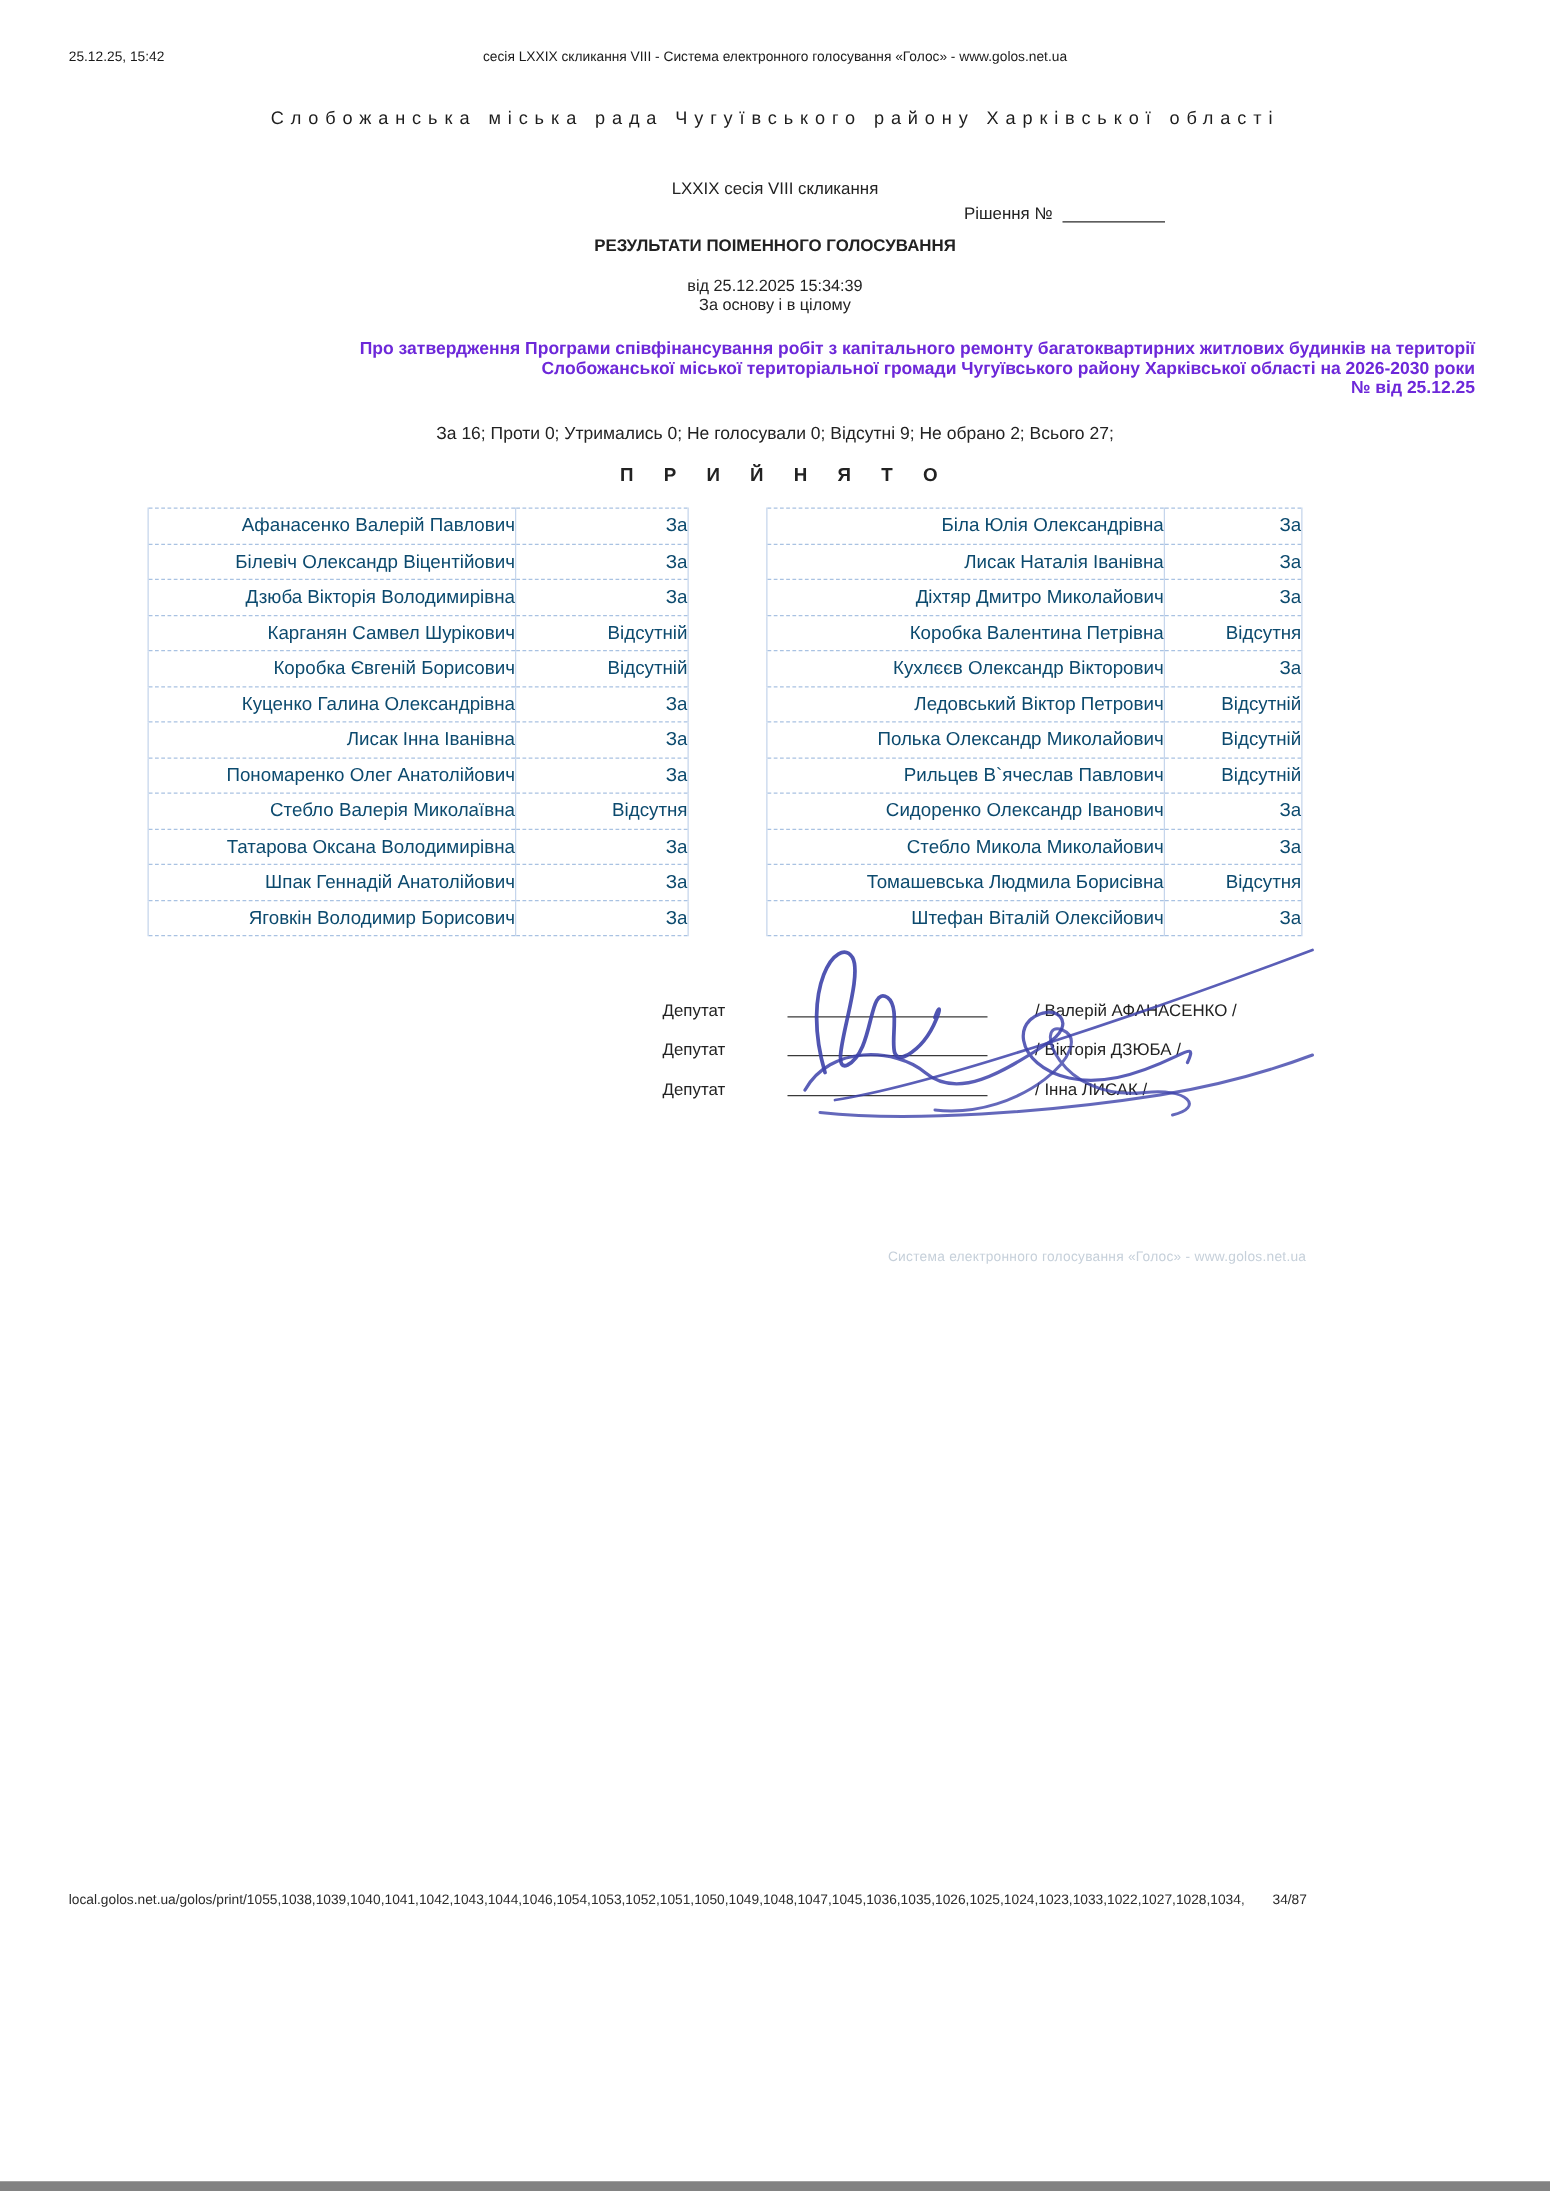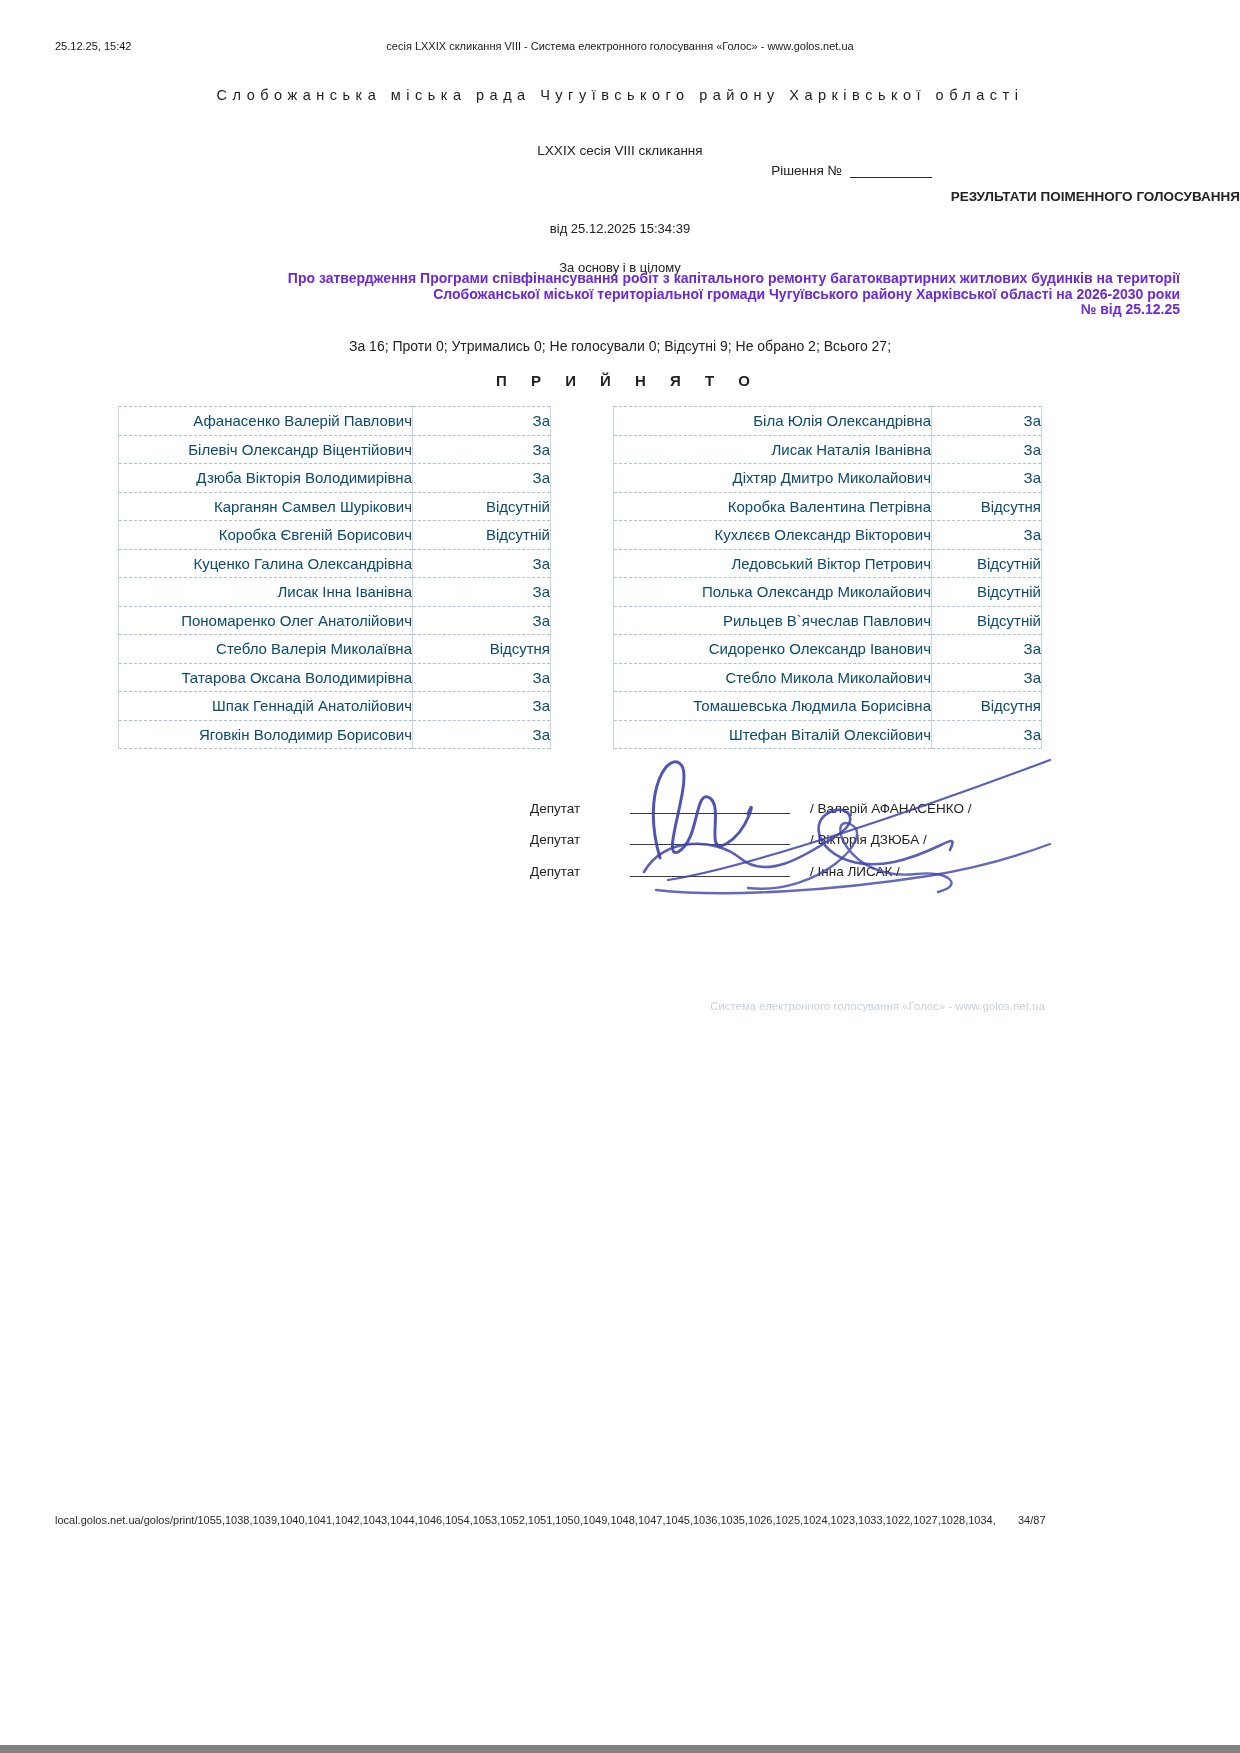--- a/index.html
+++ b/index.html
@@ -36,29 +36,29 @@
     position: absolute; top: 163px; right: 308px;
     display: flex; align-items: flex-end; gap: 8px;
     font-size: 13.5px;
   }
   .decision-line {
     display: inline-block; width: 82px; height: 15px;
     border-bottom: 1.5px solid #2a2a2a;
   }
   .results-heading {
     position: absolute; left: 0; top: 189px; width: 100%;
-    text-align: right; font-weight: bold; font-size: 13.5px;
+    text-align: center; font-weight: bold; font-size: 13.5px;
   }
   .vote-datetime {
     position: absolute; left: 0; top: 221px; width: 100%;
     text-align: center; font-size: 13px;
   }
   .vote-basis {
     position: absolute; left: 0; top: 236px; width: 100%;
-    text-align: center; font-size: 13px; margin-top: 24px;
+    text-align: center; font-size: 13px;
   }
   .subject {
     position: absolute; left: 60px; top: 271px; width: 1120px;
     text-align: right; font-weight: bold; font-size: 14px; line-height: 15.5px;
     color: #6d28d9;
   }
   .summary {
     position: absolute; left: 0; top: 338px; width: 100%;
     text-align: center; font-size: 14px;
   }
@@ -89,21 +89,21 @@
   #right-table td.name { width: 318px; }
   #right-table td.vote { width: 110px; }
 
   .sig-block { position: absolute; left: 530px; top: 786px; }
   .sig-row { display: flex; align-items: flex-end; height: 31.5px; }
   .sig-label { font-size: 13.5px; width: 100px; padding-bottom: 2px; }
   .sig-line {
     display: inline-block; width: 160px; height: 12px;
     border-bottom: 1.2px solid #3a3a3a; margin-bottom: 4px;
   }
-  .sig-name { font-size: 13.5px; margin-left: 20px; padding-bottom: 2px; white-space: nowrap; }
+  .sig-name { font-size: 13.5px; margin-left: 38px; padding-bottom: 2px; white-space: nowrap; }
 
   .sig-svg { position: absolute; left: 598px; top: 740px; pointer-events: none; }
 
   .watermark {
     position: absolute; top: 1000px; right: 195px;
     font-size: 11px; color: #c6d0da; letter-spacing: 0.2px;
   }
 
   .footer-url {
     position: absolute; left: 55px; top: 1514px;

